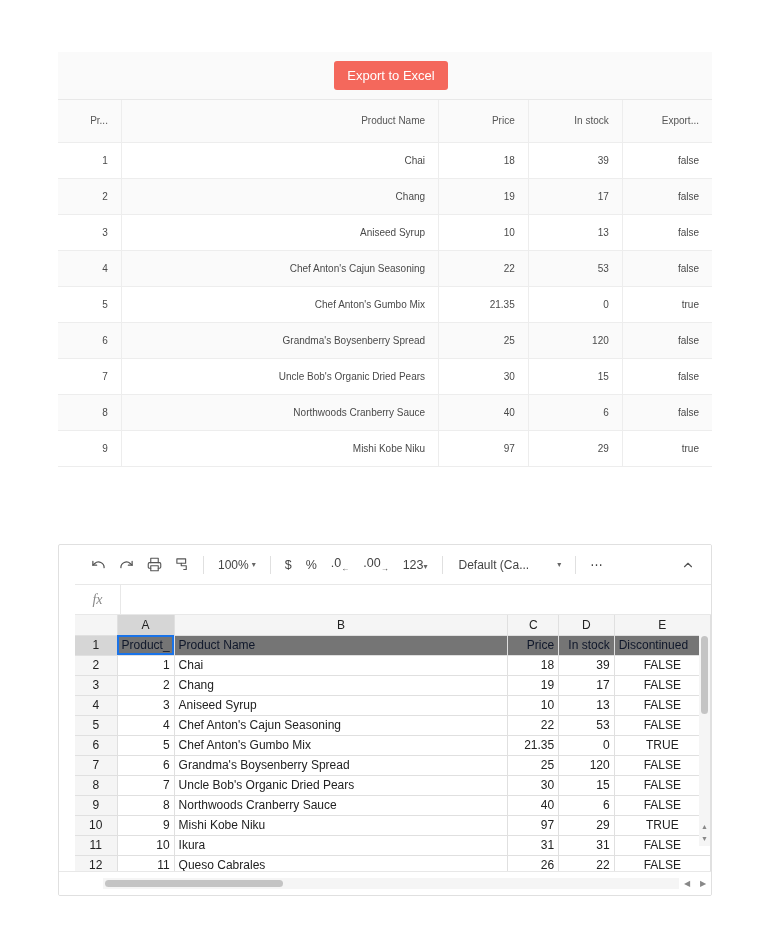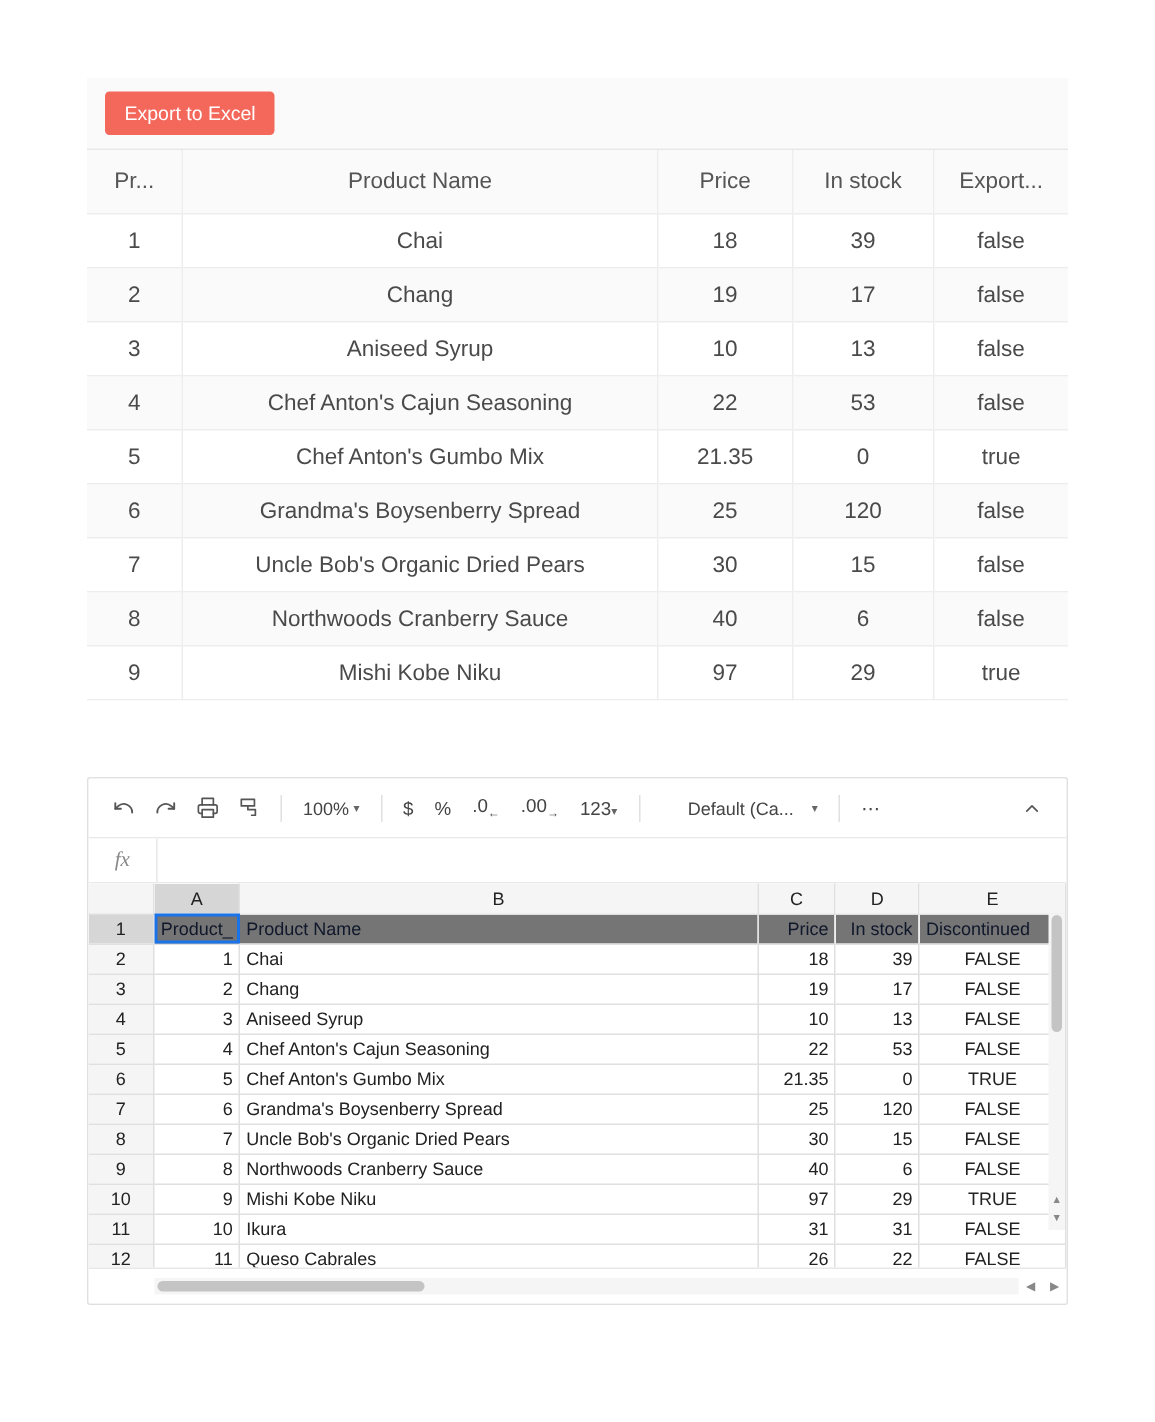--- a/index.html
+++ b/index.html
@@ -23,43 +23,44 @@
     background: #ffffff;
     overflow: hidden;
   }
   #grid-toolbar {
     height: 48px;
     background: #fafafa;
     border-bottom: 1px solid #e8e8e8;
     display: flex;
     align-items: center;
     padding-left: 12px;
+    justify-content: center;
   }
   #export-btn {
     background: #f4685c;
     color: #ffffff;
     border: none;
     border-radius: 3px;
     font-size: 13px;
     font-family: "Liberation Sans", sans-serif;
     padding: 8px 13px;
     cursor: pointer;
     line-height: 1;
   }
   table.grid {
     border-collapse: collapse;
     width: 100%;
     table-layout: fixed;
   }
   table.grid th, table.grid td {
     border-bottom: 1px solid #ededed;
     border-right: 1px solid #ededed;
-    font-size: 15px;
+    font-size: 10px;
     color: #4a4a4a;
-    text-align: center;
+    text-align: right;
     padding: 0 13px;
     height: 36px;
     overflow: hidden;
     white-space: nowrap;
     text-overflow: ellipsis;
   }
   table.grid th {
     background: #fafafa;
     font-weight: normal;
     color: #555;
@@ -71,27 +72,28 @@
   .col-name { width: 290px; }
   .col-price { width: 82px; }
   .col-stock { width: 86px; }
   .col-disc { width: 82px; }
   #grid-blank-row td { height: 22px; border-bottom: none; }
 
   
   #sheet-widget {
     position: absolute;
     left: 58px;
-    top: 518px;
+    top: 544px;
     width: 654px;
     height: 352px;
     background: #ffffff;
     border: 1px solid #e0e0e0;
     border-radius: 2px;
     overflow: hidden;
+    padding-left: 16px;
   }
   #sheet-toolbar {
     height: 40px;
     display: flex;
     align-items: center;
     padding: 0 10px;
     border-bottom: 1px solid #e8e8e8;
     background: #ffffff;
     gap: 2px;
   }
@@ -100,23 +102,23 @@
     display: flex; align-items: center; justify-content: center;
     color: #555; font-size: 14px; cursor: pointer; border-radius: 3px;
   }
   .tb-sep { width: 1px; height: 18px; background: #e0e0e0; margin: 0 6px; }
   .tb-zoom {
     display: flex; align-items: center; gap: 3px;
     font-size: 12px; color: #444; padding: 4px 6px; cursor: pointer; border-radius: 3px;
   }
   .tb-text { font-size: 12.5px; color: #444; padding: 4px 6px; cursor: pointer; border-radius: 3px; }
   .tb-font {
-    display: flex; align-items: center; gap: 12px;
+    display: flex; align-items: center; gap: 28px;
     font-size: 12px; color: #444; padding: 4px 6px; cursor: pointer;
-    border-radius: 3px; margin-left: 18px;
+    border-radius: 3px; margin-left: 2px;
   }
   .caret { font-size: 8px; color: #666; }
   #tb-collapse { margin-left: auto; color: #555; font-size: 12px; }
 
   #formula-bar {
     height: 30px;
     display: flex; align-items: center;
     border-bottom: 1px solid #e8e8e8;
     background: #ffffff;
     gap: 24px;

